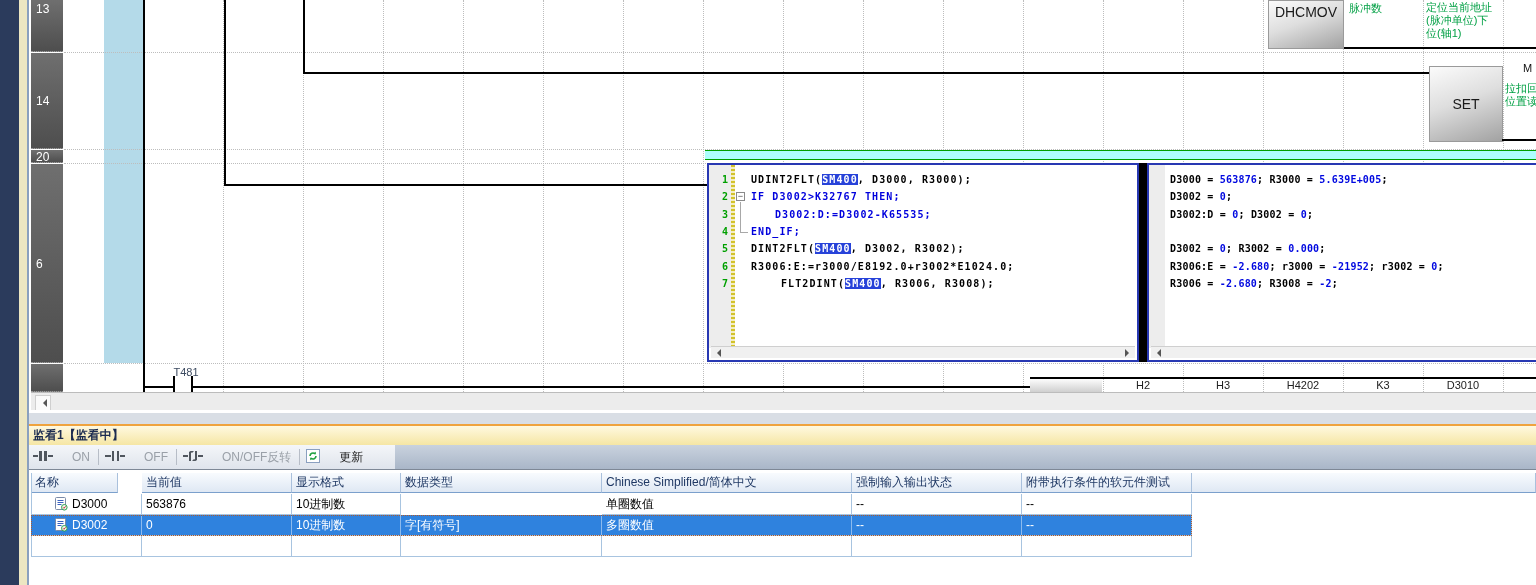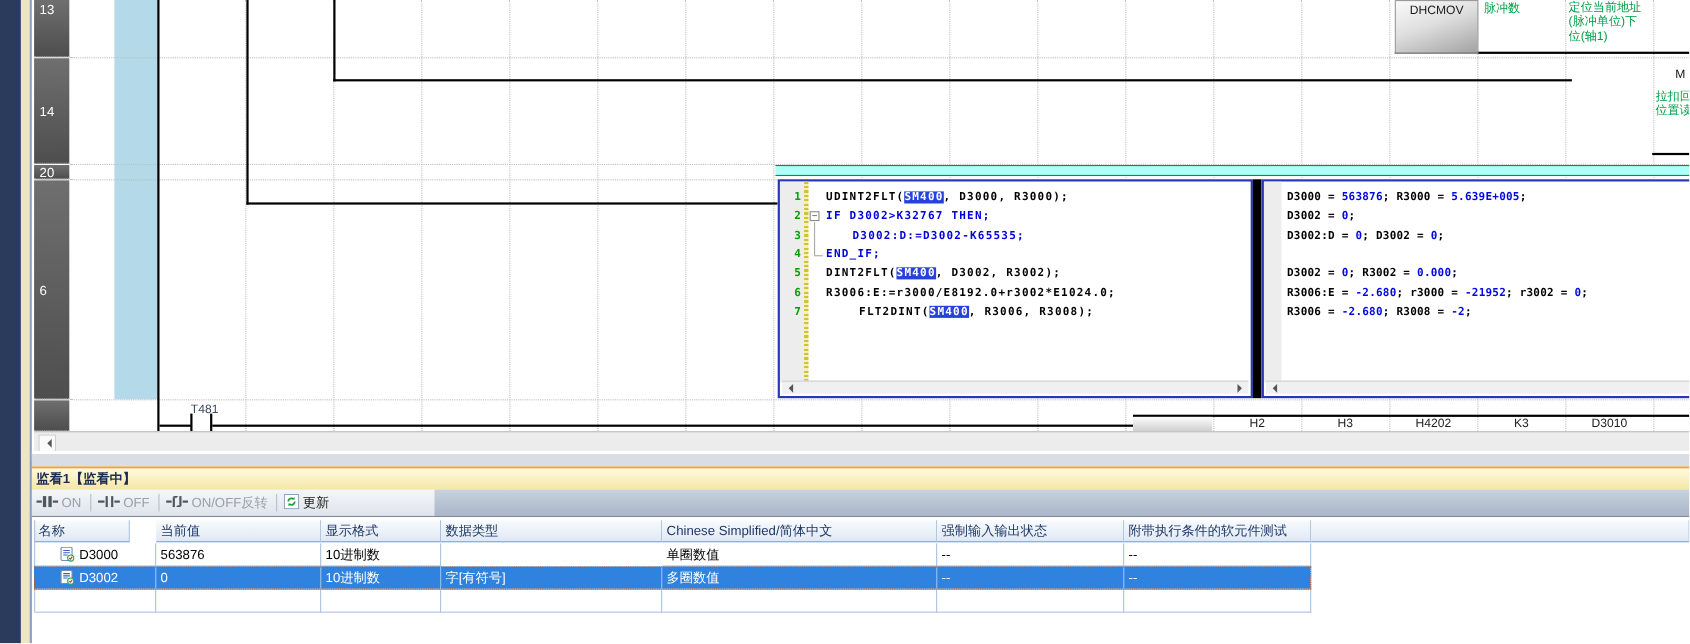--- a/index.html
+++ b/index.html
@@ -14,21 +14,21 @@
   #ladder{left:29px;top:0;width:1507px;height:420px;background:#fff;overflow:hidden;}
   .gutter-box{left:2px;width:32px;background:linear-gradient(#6f6f6f,#4e4e4e);
               border-bottom:1px dotted #9a9a9a;box-sizing:border-box;}
   .gutter-num{position:absolute;left:5px;color:#fff;font-size:12px;}
   #blue-col{left:75px;top:0;width:40px;height:363px;background:#b4dae9;}
   .vgrid{top:0;width:1px;height:392px;border-left:1px dotted #bdbdbd;}
   .hgrid{left:35px;width:1472px;height:1px;border-top:1px dotted #bdbdbd;}
   .wire{background:#000;}
   .instr-box{background:linear-gradient(160deg,#fbfbfb 0%,#dedede 45%,#a2a2a2 100%);
              border:1px solid #9a9a9a;box-sizing:border-box;color:#1a1a1a;
-             font-size:11px;text-align:center;}
+             font-size:14px;text-align:center;}
   .green-cmt{color:#00a044;font-size:11px;line-height:13px;white-space:nowrap;}
   .ladder-label{color:#3c4a60;font-size:11px;white-space:nowrap;}
   
   #st-cyan{left:676px;top:150px;width:831px;height:10px;background:#aefefe;
            border-top:1px solid #00a000;border-bottom:1px solid #00a000;box-sizing:border-box;}
   .st-box{top:163px;height:199px;border:2px solid #2838b2;box-sizing:border-box;background:#fff;overflow:hidden;}
   #st-left{left:678px;width:432px;}
   #st-split{left:1110px;top:163px;width:8px;height:199px;background:#000;}
   #st-right{left:1118px;width:420px;}
   #st-gutter{left:0;top:0;width:22px;height:183px;background:#ededed;}
@@ -54,21 +54,21 @@
   #ladder-scroll-btn{left:4px;top:2px;width:14px;height:14px;background:#fafafa;border:1px solid #cfcfcf;position:absolute;}
   
   #gap-band{left:29px;top:410px;width:1507px;height:14px;background:linear-gradient(#ffffff 0 3px,#d9dee5 3px 100%);}
   #watch-topline{left:29px;top:424px;width:1507px;height:2px;background:#efa33e;}
   #watch-title{left:29px;top:426px;width:1507px;height:19px;background:linear-gradient(#fff9e0,#f5e6a4);
                color:#1c2c50;font-weight:bold;font-size:12px;line-height:19px;padding-left:4px;box-sizing:border-box;}
   #watch-toolbar{left:29px;top:445px;width:1507px;height:25px;
                  background:linear-gradient(#c9d2de,#a9b6c8);border-bottom:1px solid #7e8896;box-sizing:border-box;}
   #watch-toolbar-strip{left:0;top:0;width:366px;height:24px;background:linear-gradient(#f4f6f9,#dfe4ec);
                  display:flex;align-items:center;padding-left:4px;box-sizing:border-box;position:absolute;}
-  .tb-item{display:flex;align-items:center;gap:3px;font-size:12px;margin-right:6px;text-align:center;}
+  .tb-item{display:flex;align-items:center;gap:19px;font-size:12px;margin-right:6px;text-align:center;}
   .tb-label-off{color:#9aa0a8;} .tb-label-on{color:#1c1c1c;}
   .tb-sep{width:1px;height:16px;background:#b7bdc7;margin:0 6px 0 2px;}
   
   .wt-hcell{top:473px;height:20px;background:linear-gradient(#f8fbfe,#dfe8f4);
             border-right:1px solid #a9c0dc;border-bottom:1px solid #7ba0cc;box-sizing:border-box;
             color:#1f3864;font-size:12px;line-height:19px;padding-left:4px;overflow:hidden;white-space:nowrap;}
   .wt-cell{height:21px;border-right:1px solid #a8c4e0;border-bottom:1px solid #a8c4e0;box-sizing:border-box;
            font-size:12px;line-height:20px;padding-left:4px;overflow:hidden;white-space:nowrap;color:#000;position:absolute;}
   .wt-row-sel .wt-cell{background:#2f82de;color:#fff;border-right-color:rgba(255,255,255,.45);border-bottom-color:#a8c4e0;}
   #wt-selbox{border:1px dotted #b05a2a;box-sizing:border-box;pointer-events:none;}
@@ -134,20 +134,23 @@
     <div class="abs instr-box" style="left:1239px;top:0;width:76px;height:49px;padding-top:3px;">
       <span>DHCMOV</span>
     </div>
     <div class="abs green-cmt" style="left:1320px;top:2px;">脉冲数</div>
     <div class="abs" style="left:1397px;top:1px;width:110px;overflow:hidden;" id="dhcmov-cmt2">
         <div class="green-cmt">定位当前地址</div>
         <div class="green-cmt">(脉冲单位)下</div>
         <div class="green-cmt">位(轴1)</div>
       </div>
 
+    <div class="abs instr-box" style="left:1400px;top:66px;width:74px;height:76px;line-height:74px;">
+      <span>SET</span>
+    </div>
     <div class="abs wire" style="left:1473px;top:139px;width:34px;height:2px;"></div>
     <div class="abs ladder-label" style="left:1494px;top:62px;color:#111;">M</div>
     <div class="abs" style="left:1476px;top:82px;width:31px;overflow:hidden;" id="set-cmt">
         <div class="green-cmt">拉扣回</div>
         <div class="green-cmt">位置读</div>
       </div>
 
     <div class="abs" id="st-cyan"></div>
     <div class="abs st-box" id="st-left">
       <div class="abs" id="st-gutter">

